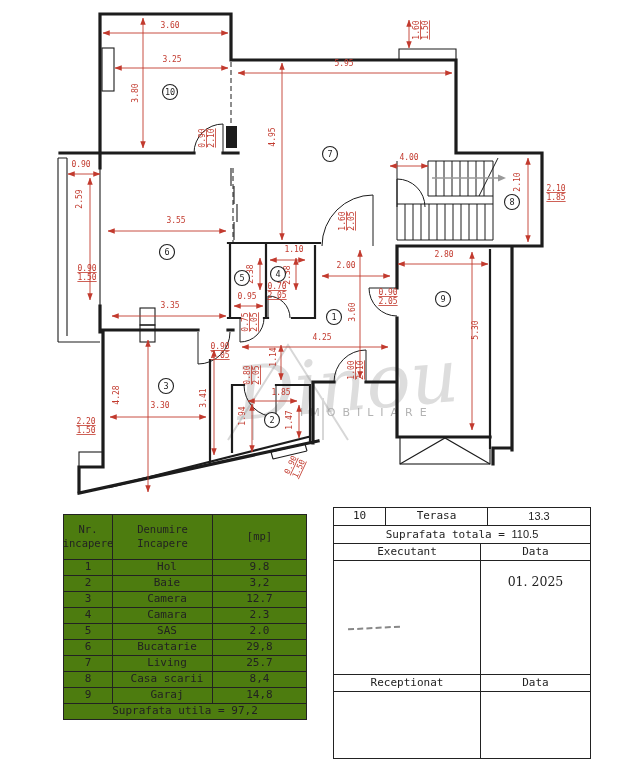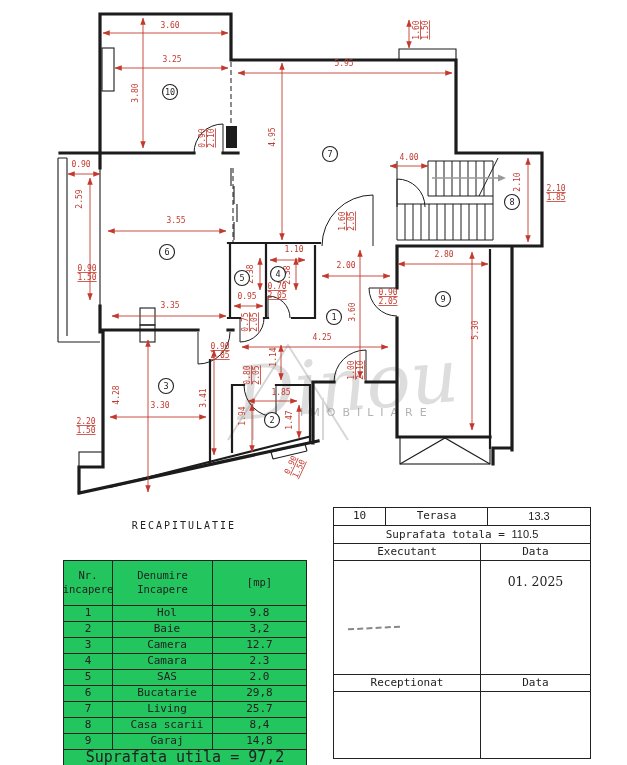--- a/index.html
+++ b/index.html
@@ -21,31 +21,31 @@
   .u{text-decoration:underline}
   .roomc{fill:#fff;stroke:#222;stroke-width:1.1}
   .roomt{font-family:"DejaVu Sans Mono",monospace;font-size:8.5px;fill:#222}
   .wm-script{font-family:"DejaVu Serif",serif;font-style:italic;font-size:74px;fill:rgba(150,150,150,0.32)}
   .wm-caps{font-family:"DejaVu Sans",sans-serif;font-size:11px;letter-spacing:7px;fill:rgba(160,160,160,0.8)}
   .wm-house{stroke:rgba(175,175,175,0.5);stroke-width:2;fill:none}
 
   
   .recap-title{position:absolute;left:63px;top:520px;width:242px;text-align:center;
                font-size:10px;letter-spacing:2px;color:#222}
-  .t1{position:absolute;left:63px;top:560px;width:242px;border:1.5px solid #222;background:#22c55e}
+  .t1{position:absolute;left:63px;top:514px;width:242px;border:1.5px solid #222;background:#4d7c0f}
   .hrow{display:grid;grid-template-columns:49px 100px 1fr;height:44px;border-bottom:1px solid #222}
   .hcell{border-right:1px solid #222;display:flex;flex-direction:column;justify-content:center;
          align-items:center;font-size:10.5px;line-height:1.3;text-align:center}
   .hcell:last-child{border-right:none}
   .t1row{display:grid;grid-template-columns:49px 100px 1fr;height:15px;border-bottom:1px solid #222;
          font-size:11px;line-height:14px}
   .t1c{border-right:1px solid #222;text-align:center;overflow:hidden}
   .t1c:last-child{border-right:none}
   .t1c.name{text-align:center;padding-left:9px}
-  .trow-total{height:15px;font-size:15px;text-align:center;line-height:14px}
+  .trow-total{height:15px;font-size:11px;text-align:center;line-height:14px}
 
   
   .t2{position:absolute;left:333px;top:507px;width:256px;border:1.5px solid #222;background:#fff}
   .t2r{display:grid;border-bottom:1px solid #222}
   .t2r:last-child{border-bottom:none}
   .t2c{border-right:1px solid #222;text-align:center;font-size:11px;overflow:hidden;position:relative}
   .t2c:last-child{border-right:none}
   .r1{grid-template-columns:52px 102px 1fr;height:17px;line-height:16px}
   .r2{grid-template-columns:1fr;height:17px;line-height:16px}
   .r3,.r5{grid-template-columns:147px 1fr;height:16px;line-height:15px}

